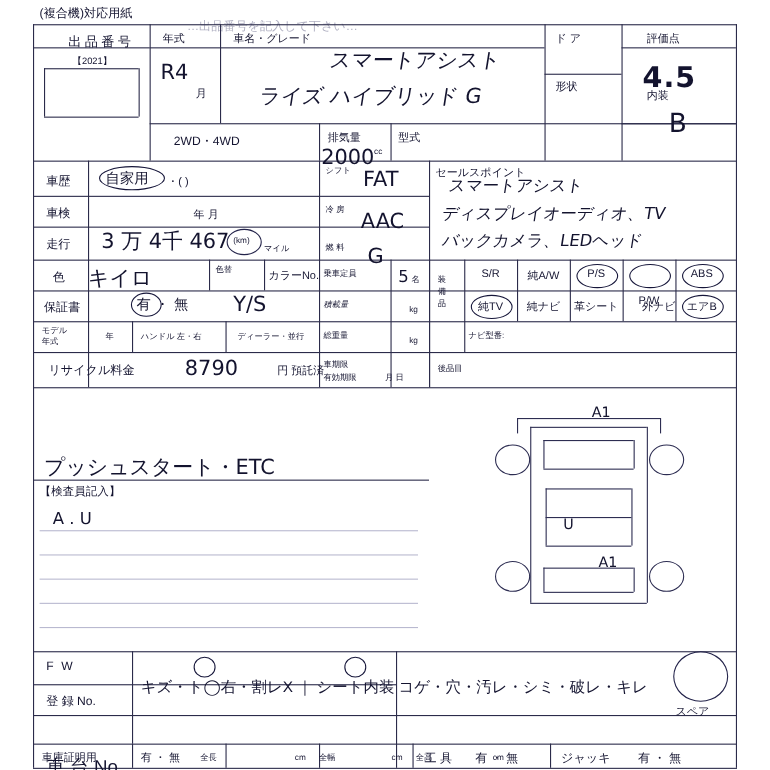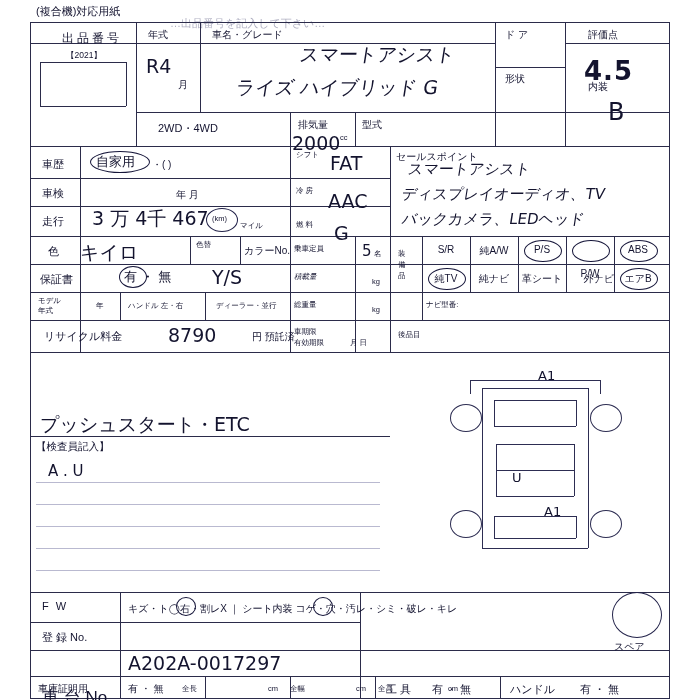--- a/index.html
+++ b/index.html
@@ -256,39 +256,38 @@
     <div class="carline" style="left:180px;top:10px;width:1px;height:14px;"></div>
 
     <div class="hw ss" style="left:118px;top:-2px;">A1</div>
     <div class="hw ss" style="left:92px;top:100px;">U</div>
     <div class="hw ss" style="left:124px;top:134px;">A1</div>
   </div>
   <div class="circ" style="left:612px;top:592px;width:48px;height:44px;"></div>
   <div class="lbl" style="left:614px;top:640px;font-size:10px;">スペア</div>
 
   <div class="lbl" style="left:42px;top:600px;font-size:11px;letter-spacing:2px;">F W</div>
-  <div class="lbl" style="left:128px;top:602px;font-size:10px;">キズ・ト◯右・割レX  ｜ シート内装 コゲ・穴・汚レ・シミ・破レ・キレ</div>
+  <div class="lbl" style="left:128px;top:616px;font-size:14px;">キズ・ト◯右・割レX  ｜ シート内装 コゲ・穴・汚レ・シミ・破レ・キレ</div>
   <div class="ellipse" style="left:176px;top:597px;width:18px;height:17px;"></div>
   <div class="ellipse" style="left:313px;top:597px;width:18px;height:17px;"></div>
 
   <div class="lbl" style="left:42px;top:630px;font-size:11px;">登 録 No.</div>
   <div class="lbl" style="left:42px;top:686px;font-size:17px;">車 台 No.</div>
-  <div class="hw med" style="left:128px;top:652px;">A202A-0017297</div>
 
 
   <div class="lbl" style="left:38px;top:682px;font-size:10px;">車庫証明用</div>
   <div class="lbl" style="left:128px;top:682px;font-size:10px;">有 ・ 無</div>
   <div class="lbl xs" style="left:182px;top:684px;">全長</div>
   <div class="lbl xs" style="left:268px;top:684px;">cm</div>
   <div class="lbl xs" style="left:268px;top:684px;"></div>
   <div class="lbl xs" style="left:290px;top:684px;">全幅</div>
   <div class="lbl xs" style="left:356px;top:684px;">cm</div>
   <div class="lbl xs" style="left:378px;top:684px;">全高</div>
   <div class="lbl xs" style="left:448px;top:684px;">cm</div>
 
   <div class="lbl" style="left:378px;top:682px;font-size:11px;letter-spacing:1px;opacity:0;"></div>
 
   <div class="lbl" style="left:386px;top:682px;font-size:11px;">工 具</div>
   <div class="lbl" style="left:432px;top:682px;font-size:11px;">有 ・ 無</div>
-  <div class="lbl" style="left:510px;top:682px;font-size:11px;">ハンドル</div>
+  <div class="lbl" style="left:510px;top:682px;font-size:11px;">ジャッキ</div>
   <div class="lbl" style="left:580px;top:682px;font-size:11px;">有 ・ 無</div>
 
 </div>
 
 </body></html>

